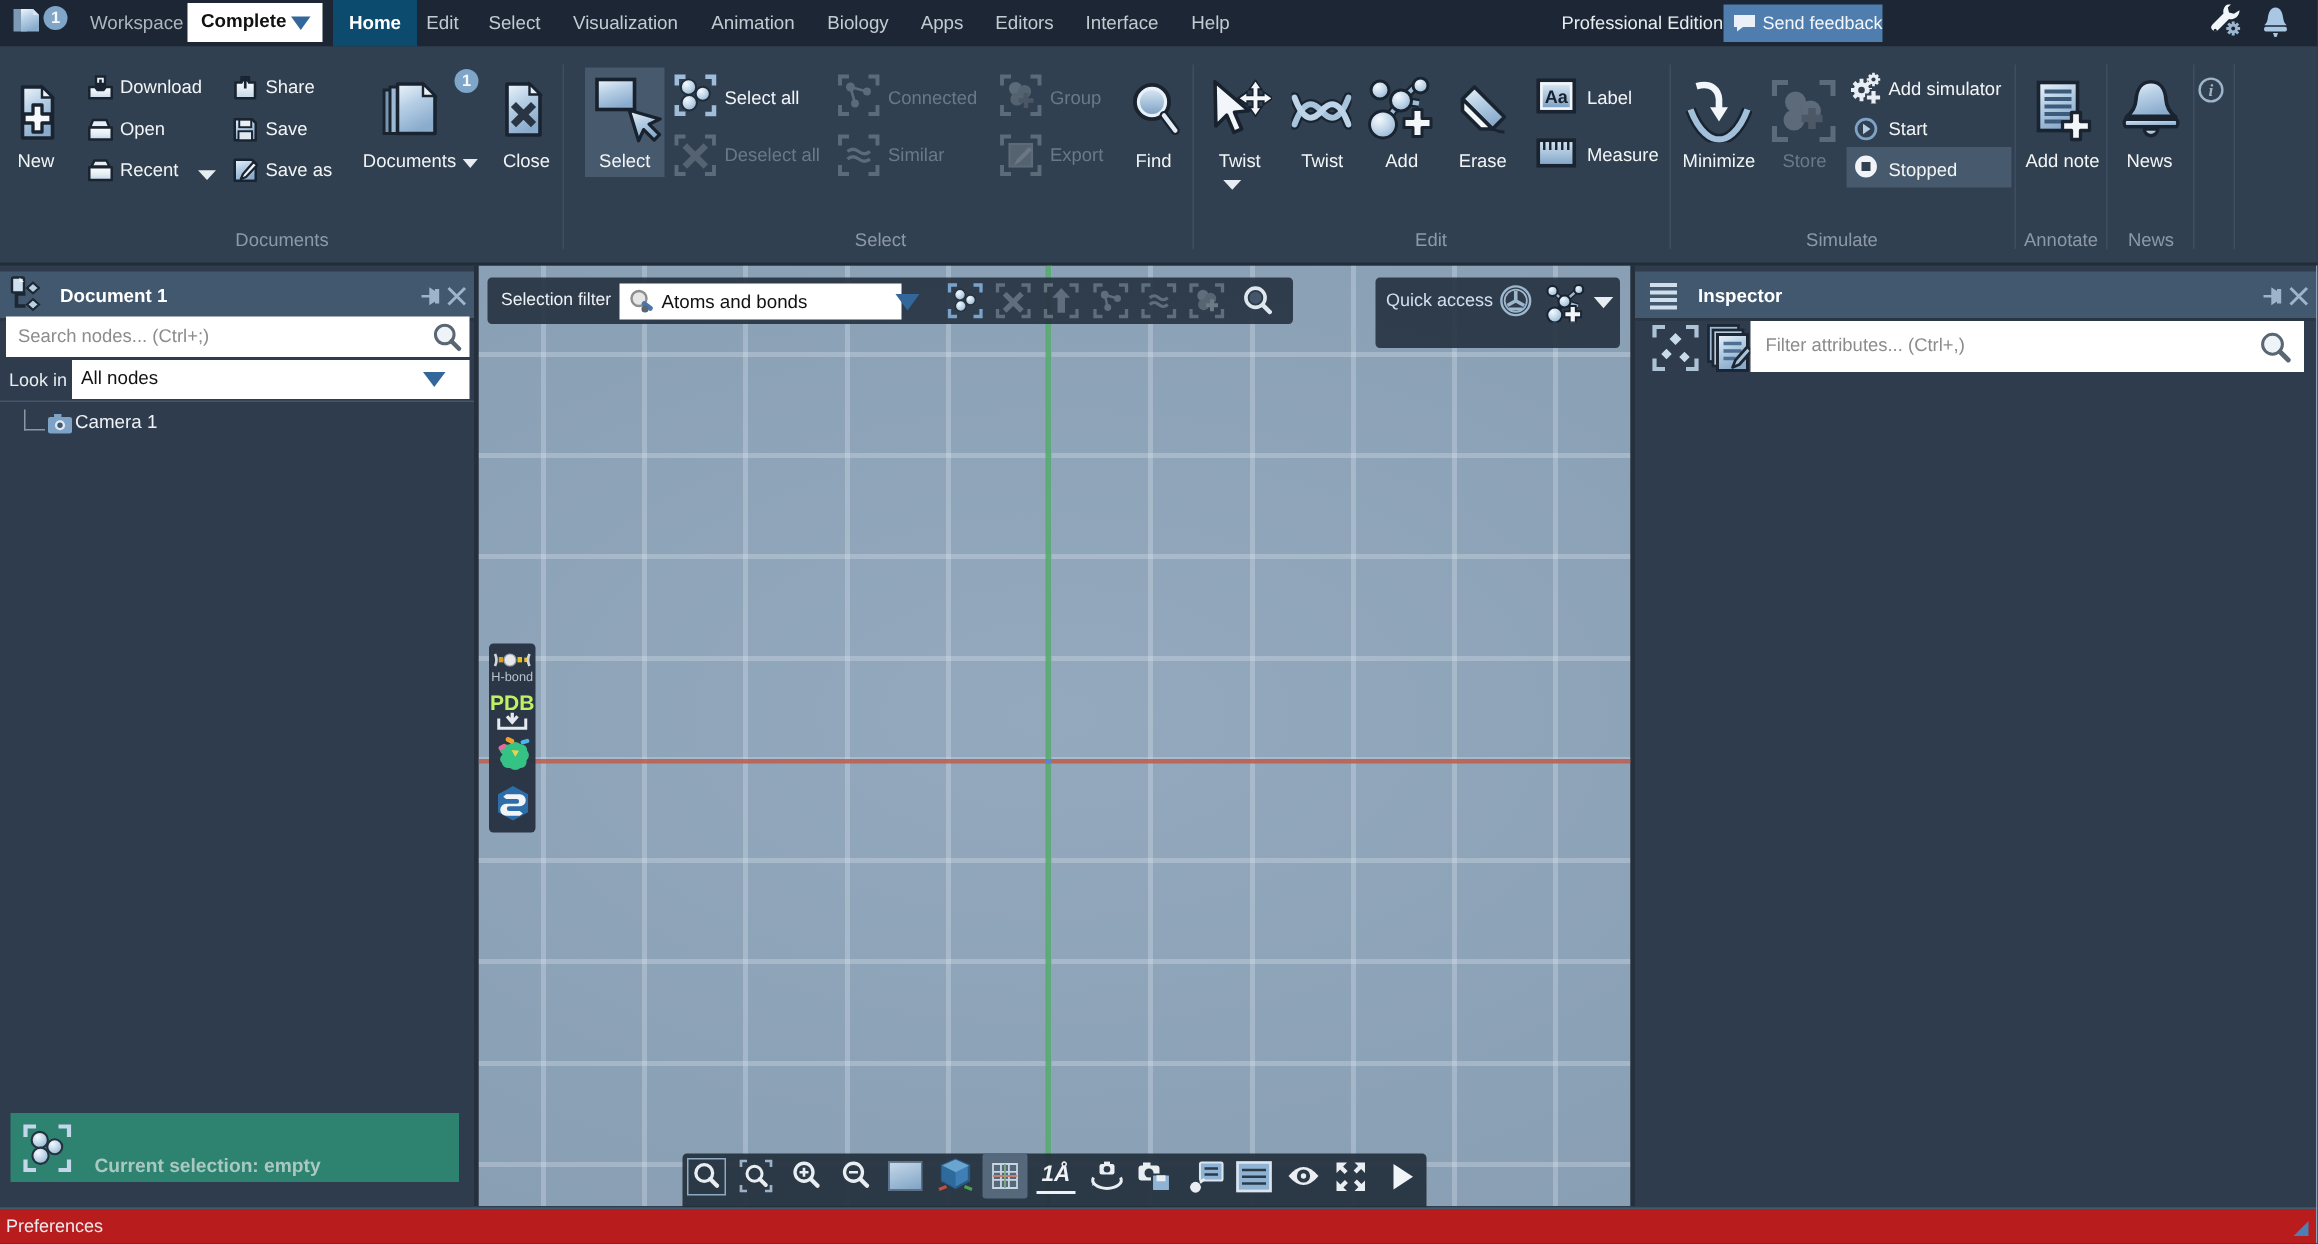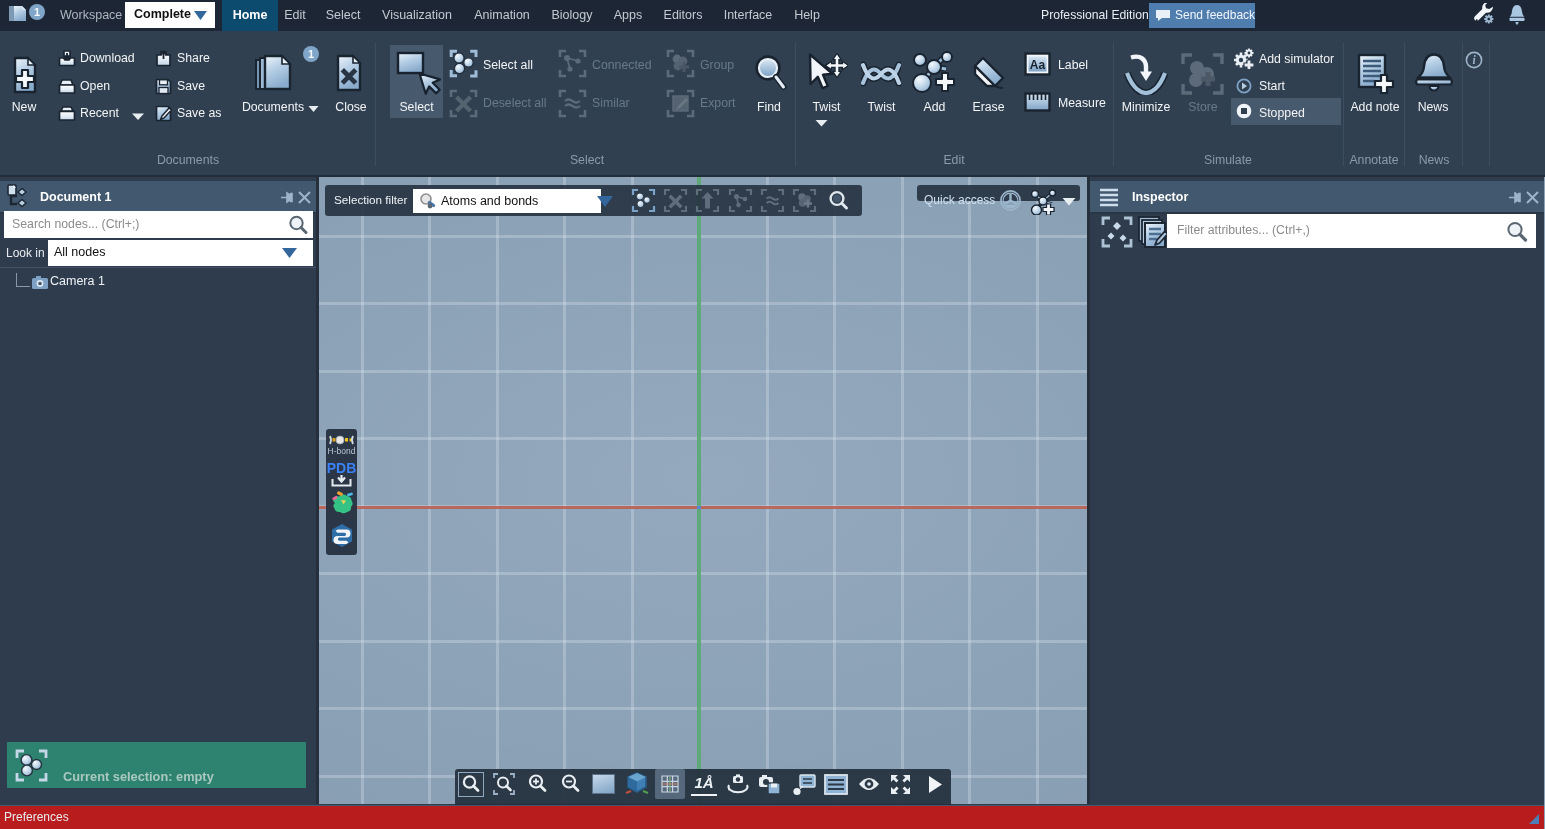--- a/index.html
+++ b/index.html
@@ -480,21 +480,21 @@
         <circle cx="10.5" cy="15" r="3.8" fill="#576573"></circle>
       <path d="M16 11.5 v8 m-4 -4 h8" stroke="#6c7a88" stroke-width="2.6"></path>
     </svg>
     <svg class="abs" style="left:501px;top:3px" width="25" height="25" viewBox="0 0 25 25">
       <circle cx="11" cy="10.5" r="6.4" fill="#2c3946" stroke="#dfe7ee" stroke-width="2.4"></circle>
       <circle cx="11" cy="10.5" r="4" fill="#44566a"></circle>
       <path d="M16 15.5 l4.5 4.5" stroke="#dfe7ee" stroke-width="3" stroke-linecap="round"></path>
     </svg>
   </div>
 
-  <div class="ovbar" style="left:598px;top:8px;width:163px;height:16px;">
+  <div class="ovbar" style="left:598px;top:8px;width:163px;height:47px;">
     <span style="position:absolute;left:7px;line-height:30px;color:#cfe0ef;font-size:12px;white-space:nowrap;">Quick access</span>
     <svg class="abs" style="left:82px;top:4px" width="23" height="23" viewBox="0 0 23 23">
       <circle cx="11.5" cy="11.5" r="9.6" fill="none" stroke="#9db7cd" stroke-width="1.6"></circle>
       <circle cx="11.5" cy="11.5" r="7.4" fill="none" stroke="#9db7cd" stroke-width="1.2"></circle>
       <path d="M11.5 11.5 v-6.5 M11.5 11.5 l5.6 3.2 M11.5 11.5 l-5.6 3.2" stroke="#9db7cd" stroke-width="2.4"></path>
       <path d="M7 17 h9" stroke="#9db7cd" stroke-width="2"></path>
     </svg>
     <svg class="abs" style="left:112px;top:2px" width="29" height="28" viewBox="0 0 29 28">
       <path d="M7 8 l7 6 M14 14 l8 -7 M14 14 l9 3 M14 14 l-6 8" stroke="#1a2430" stroke-width="3.4"></path>
       <path d="M7 8 l7 6 M14 14 l8 -7 M14 14 l9 3" stroke="#9db7cd" stroke-width="1.6"></path>
@@ -512,21 +512,21 @@
   <div class="ovbar" style="left:7px;top:252px;width:31px;height:126px;background:rgba(38,50,64,0.95);">
     <svg class="abs" style="left:3px;top:5px" width="25" height="12" viewBox="0 0 25 12">
       <path d="M1 2 q2 4 0 8" fill="none" stroke="#cfd8e0" stroke-width="1.8"></path>
       <rect x="3.5" y="4" width="3" height="3.6" fill="#d8a018"></rect>
       <circle cx="11" cy="6" r="4" fill="#e8e8e8" stroke="#9aa4ae" stroke-width="0.8"></circle>
       <rect x="16" y="4" width="3" height="3.6" fill="#e8c020"></rect>
       <rect x="20.5" y="4.4" width="2.4" height="3" fill="#e8c020"></rect>
       <path d="M24 2 q-2 4 0 8" fill="none" stroke="#cfd8e0" stroke-width="1.8"></path>
     </svg>
     <div class="abs" style="left:0;top:17px;width:31px;text-align:center;color:#b9c4ce;font-size:8.5px;">H-bond</div>
-    <div class="abs" style="left:0;top:31px;width:31px;text-align:center;color:#3b82f6;font-size:14px;font-weight:bold;letter-spacing:0;">PDB</div>
+    <div class="abs" style="left:0;top:31px;width:31px;text-align:center;color:#bef264;font-size:14px;font-weight:bold;letter-spacing:0;">PDB</div>
     <svg class="abs" style="left:5px;top:46px" width="21" height="12" viewBox="0 0 21 12">
       <path d="M10.5 0 v5 m-3.5 -2.5 l3.5 4 3.5 -4" stroke="#e4eaf0" stroke-width="2.2" fill="none"></path>
       <path d="M1.5 4 v6.5 h18 v-6.5" fill="none" stroke="#e4eaf0" stroke-width="2"></path>
     </svg>
     <svg class="abs" style="left:3px;top:62px" width="26" height="26" viewBox="0 0 26 26">
       <path d="M6 12 q-3 -2 -1 -5 q2 -2.4 5 -1.5 q4 -3.5 8 -0.5 q4.5 0.5 4.5 4.5 q2.5 3.5 -0.5 6.5 q0.5 4.5 -4 5 q-3.5 2.5 -7 0 q-4.5 0.5 -5.5 -3.5 q-2.5 -2.5 0.5 -5.5z" fill="#35c285"></path>
       <path d="M12 9 l2.5 4.5 2.5 -4z" fill="#e8d44e"></path>
       <rect x="3" y="6" width="5.5" height="3" rx="1.5" transform="rotate(-30 5 7)" fill="#e86a9a"></rect>
       <rect x="8" y="1" width="6" height="3.2" rx="1.6" transform="rotate(25 11 2.5)" fill="#f0a030"></rect>
       <rect x="18" y="2" width="6" height="2.8" rx="1.4" transform="rotate(-15 21 3.5)" fill="#4ab8e8"></rect>

